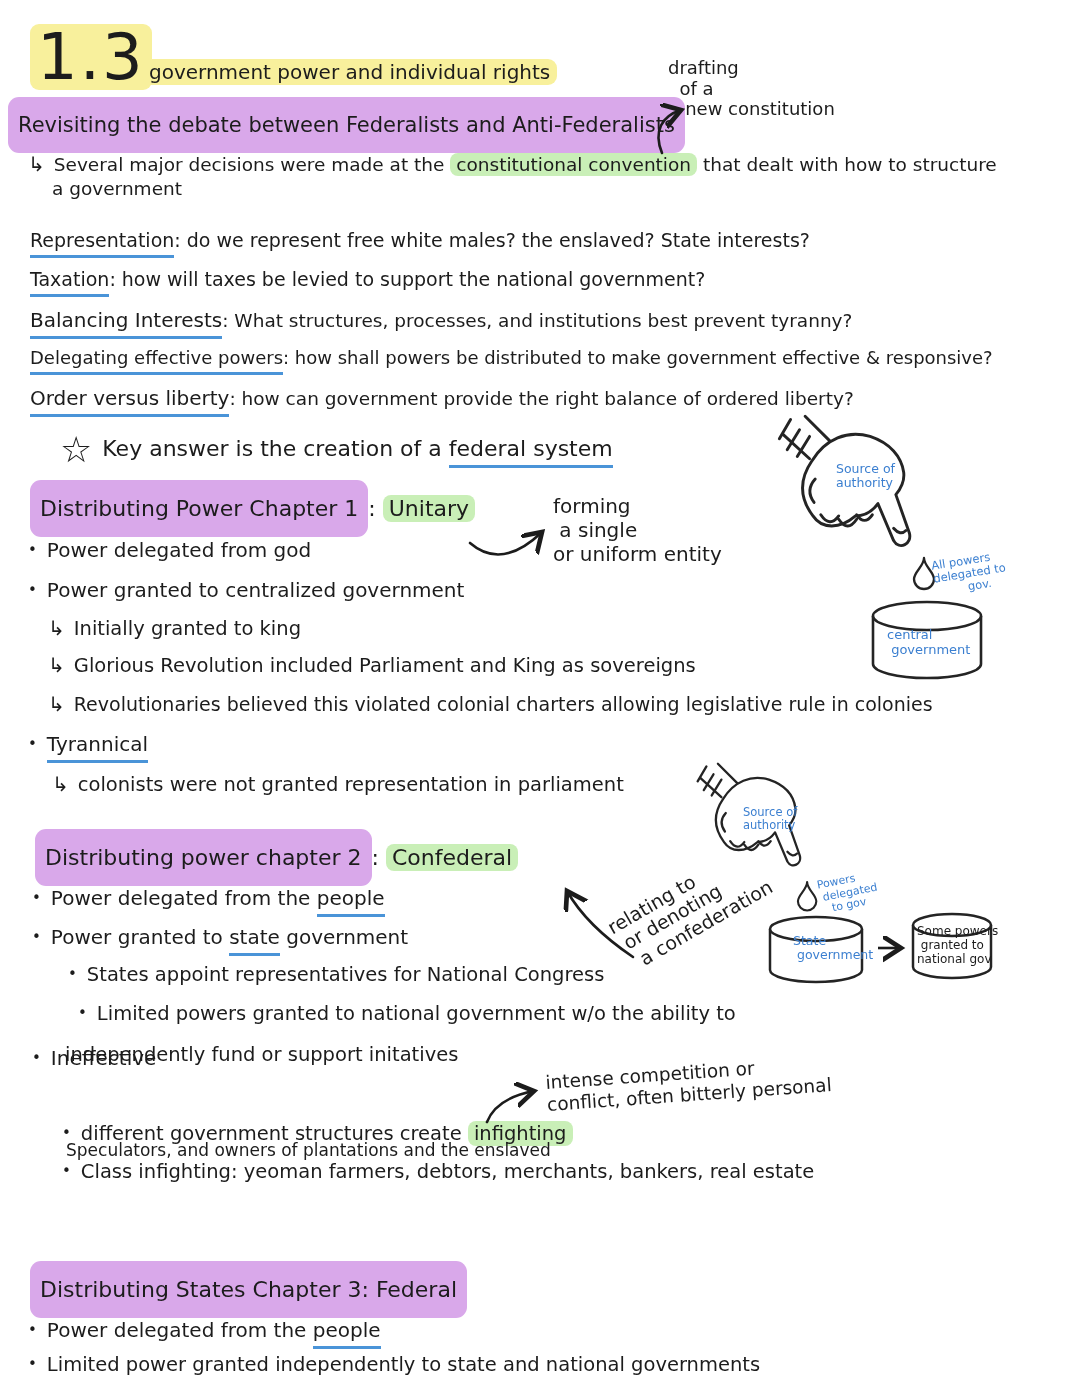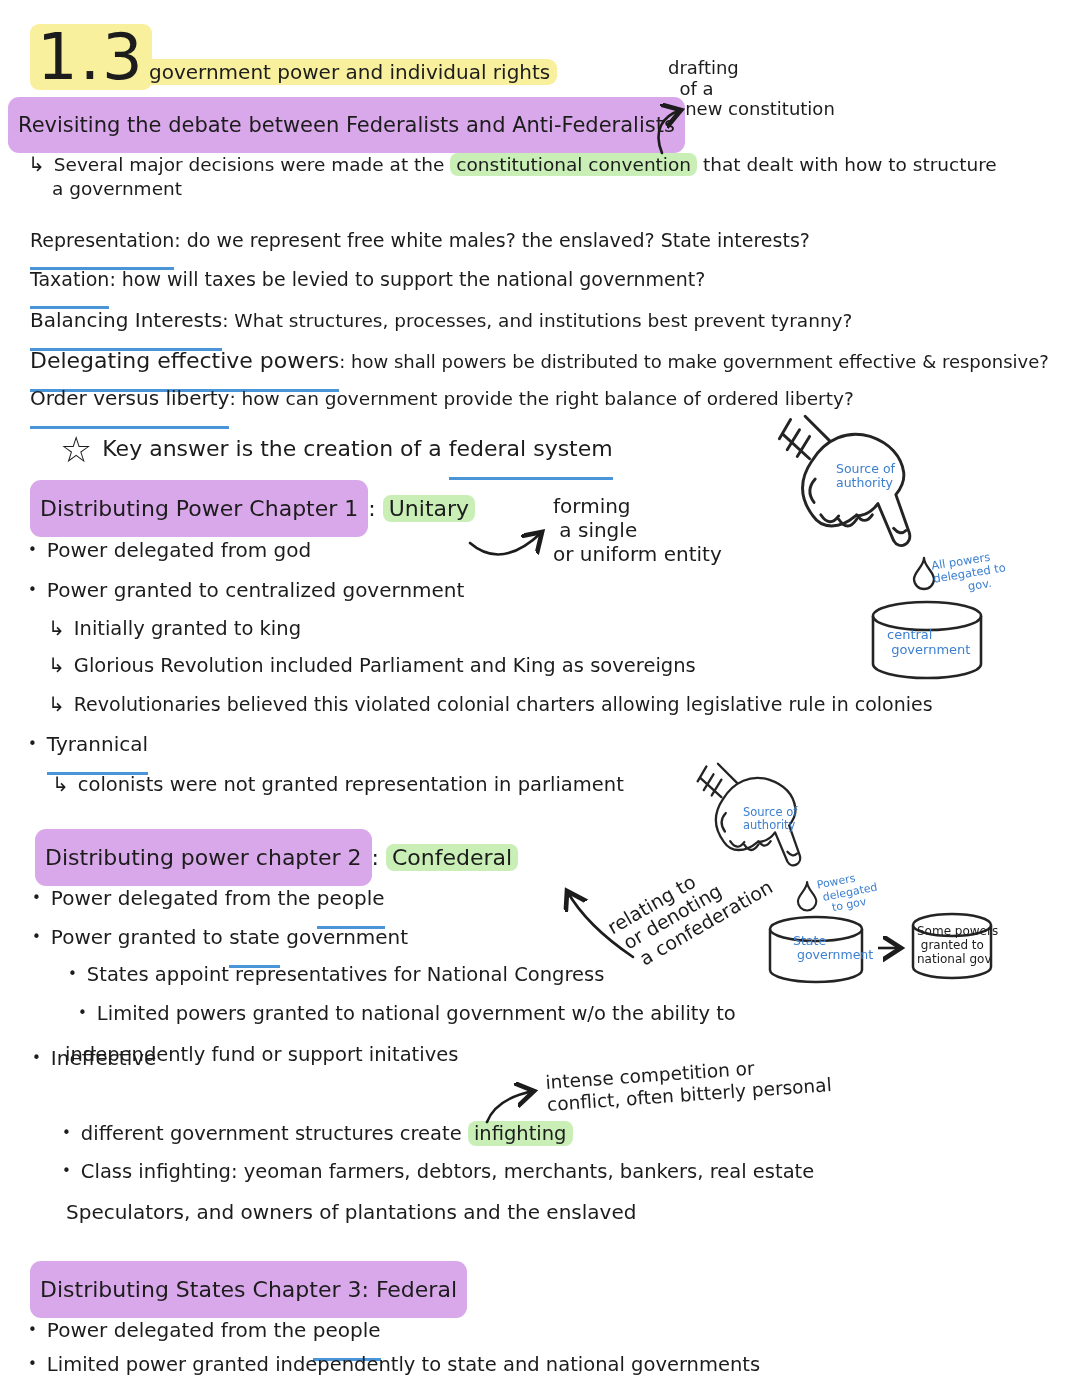--- a/index.html
+++ b/index.html
@@ -7,21 +7,21 @@
     width:1080px;height:1395px;position:relative;overflow:hidden;
     background:#ffffff;color:#1c1c1c;
     font-family:"DejaVu Sans",sans-serif;
   }
   .abs{position:absolute}
   .pre{white-space:pre}
   .line{position:absolute;font-size:19px;line-height:1.25;white-space:nowrap}
   .hl-y{background:#f8f09c;border-radius:9px;padding:1px 7px}
   .hl-p{background:#d9a8ea;border-radius:11px;padding:16px 10px}
   .hl-g{background:#c9efb7;border-radius:8px;padding:1px 6px}
-  .ub{border-bottom:3px solid #4a94d8;padding-bottom:16px}
+  .ub{border-bottom:3px solid #4a94d8;padding-bottom:4px}
   .blue{color:#3b7fd0}
   .blt{display:inline-block;margin-right:10px;font-size:15px;vertical-align:2px}
   .sub{display:inline-block;margin-right:9px;font-size:20px}
   .h{font-size:22px;font-weight:500}
   .secnum{font-size:64px;font-weight:400;letter-spacing:2px;line-height:1}
   .title{font-size:20px;font-weight:400}
   .note{line-height:1.15;font-size:18px}
   .figlabel{position:absolute;line-height:1.15;font-size:12.5px;white-space:pre}
   .overlay{position:absolute;left:0;top:0;pointer-events:none}
   svg{display:block}
@@ -36,21 +36,21 @@
    new constitution</div>
 
 <div class="line" style="left:8px;top:112px;font-size:21px"><span class="hl-p">Revisiting the debate between Federalists and Anti-Federalists</span></div>
 
 <div class="line" style="left:28px;top:152px;font-size:18.5px"><span class="sub">↳</span><span>Several major decisions were made at the </span><span class="hl-g">constitutional convention</span><span> that dealt with how to structure</span></div>
 <div class="line" style="left:52px;top:177px;font-size:18.5px">a government</div>
 
 <div class="line" style="left:30px;top:229px"><span class="ub">Representation</span><span>: do we represent free white males? the enslaved? State interests?</span></div>
 <div class="line" style="left:30px;top:268px"><span class="ub">Taxation</span><span>: how will taxes be levied to support the national government?</span></div>
 <div class="line" style="left:30px;top:308px;font-size:18.5px"><span class="ub" style="font-size:20px">Balancing Interests</span><span>: What structures, processes, and institutions best prevent tyranny?</span></div>
-<div class="line" style="left:30px;top:347px;font-size:18px"><span class="ub" style="font-size:22px">Delegating effective powers</span><span>: how shall powers be distributed to make government effective &amp; responsive?</span></div>
+<div class="line" style="left:30px;top:347px;font-size:18px"><span class="ub" style="font-size:18px">Delegating effective powers</span><span>: how shall powers be distributed to make government effective &amp; responsive?</span></div>
 <div class="line" style="left:30px;top:386px;font-size:18.5px"><span class="ub" style="font-size:20px">Order versus liberty</span><span>: how can government provide the right balance of ordered liberty?</span></div>
 
 <div class="line" style="left:60px;top:427px;font-size:22px"><span style="font-size:36px;vertical-align:-6px;margin-right:10px">☆</span><span>Key answer is the creation of a </span><span class="ub">federal system</span></div>
 
 <div class="line h" style="left:30px;top:495px"><span class="hl-p">Distributing Power Chapter 1</span><span>:</span> <span class="hl-g">Unitary</span></div>
 <div class="abs pre" style="left:553px;top:494px;font-size:20px;line-height:1.2">forming
  a single
 or uniform entity</div>
 
 <div class="line" style="left:28px;top:538px;font-size:20px"><span class="blt">•</span><span>Power delegated from god</span></div>
@@ -102,21 +102,21 @@
   a confederation</div>
 
 <div class="line" style="left:32px;top:886px;font-size:20px"><span class="blt">•</span><span>Power delegated from the </span><span class="ub">people</span></div>
 <div class="line" style="left:32px;top:925px;font-size:20px"><span class="blt">•</span><span>Power granted to </span><span class="ub">state</span><span> government</span></div>
 <div class="line" style="left:68px;top:963px;font-size:19.5px"><span class="blt">•</span><span>States appoint representatives for National Congress</span></div>
 <div class="line" style="left:78px;top:1002px;font-size:19.5px"><span class="blt">•</span><span>Limited powers granted to national government w/o the ability to</span></div>
 <div class="line" style="left:65px;top:1043px;font-size:19.5px">independently fund or support initatives</div>
 <div class="line" style="left:32px;top:1046px;font-size:20px"><span class="blt">•</span><span>Ineffective</span></div>
 <div class="line" style="left:62px;top:1122px;font-size:19.5px"><span class="blt">•</span><span>different government structures create </span><span class="hl-g">infighting</span></div>
 <div class="line" style="left:62px;top:1160px;font-size:19.5px"><span class="blt">•</span><span>Class infighting: yeoman farmers, debtors, merchants, bankers, real estate</span></div>
-<div class="line" style="left:66px;top:1200px;font-size:20px">Speculators, and owners of plantations and the enslaved</div>
+<div class="line" style="left:66px;top:1140px;font-size:17px">Speculators, and owners of plantations and the enslaved</div>
 <div class="abs pre" style="left:546px;top:1062px;font-size:18.5px;line-height:1.2;transform:rotate(-4deg)">intense competition or
 conflict, often bitterly personal</div>
 
 <div class="abs" style="left:685px;top:762px;width:395px;height:232px">
   <svg width="395" height="232" viewBox="0 0 395 232">
     <g transform="translate(10,0) scale(0.88)">
         <use href="#handShape" xlink:href="#handShape"></use>
       </g>
     <g transform="translate(112,120) scale(0.92)">
         <use href="#dropShape" xlink:href="#dropShape"></use>

